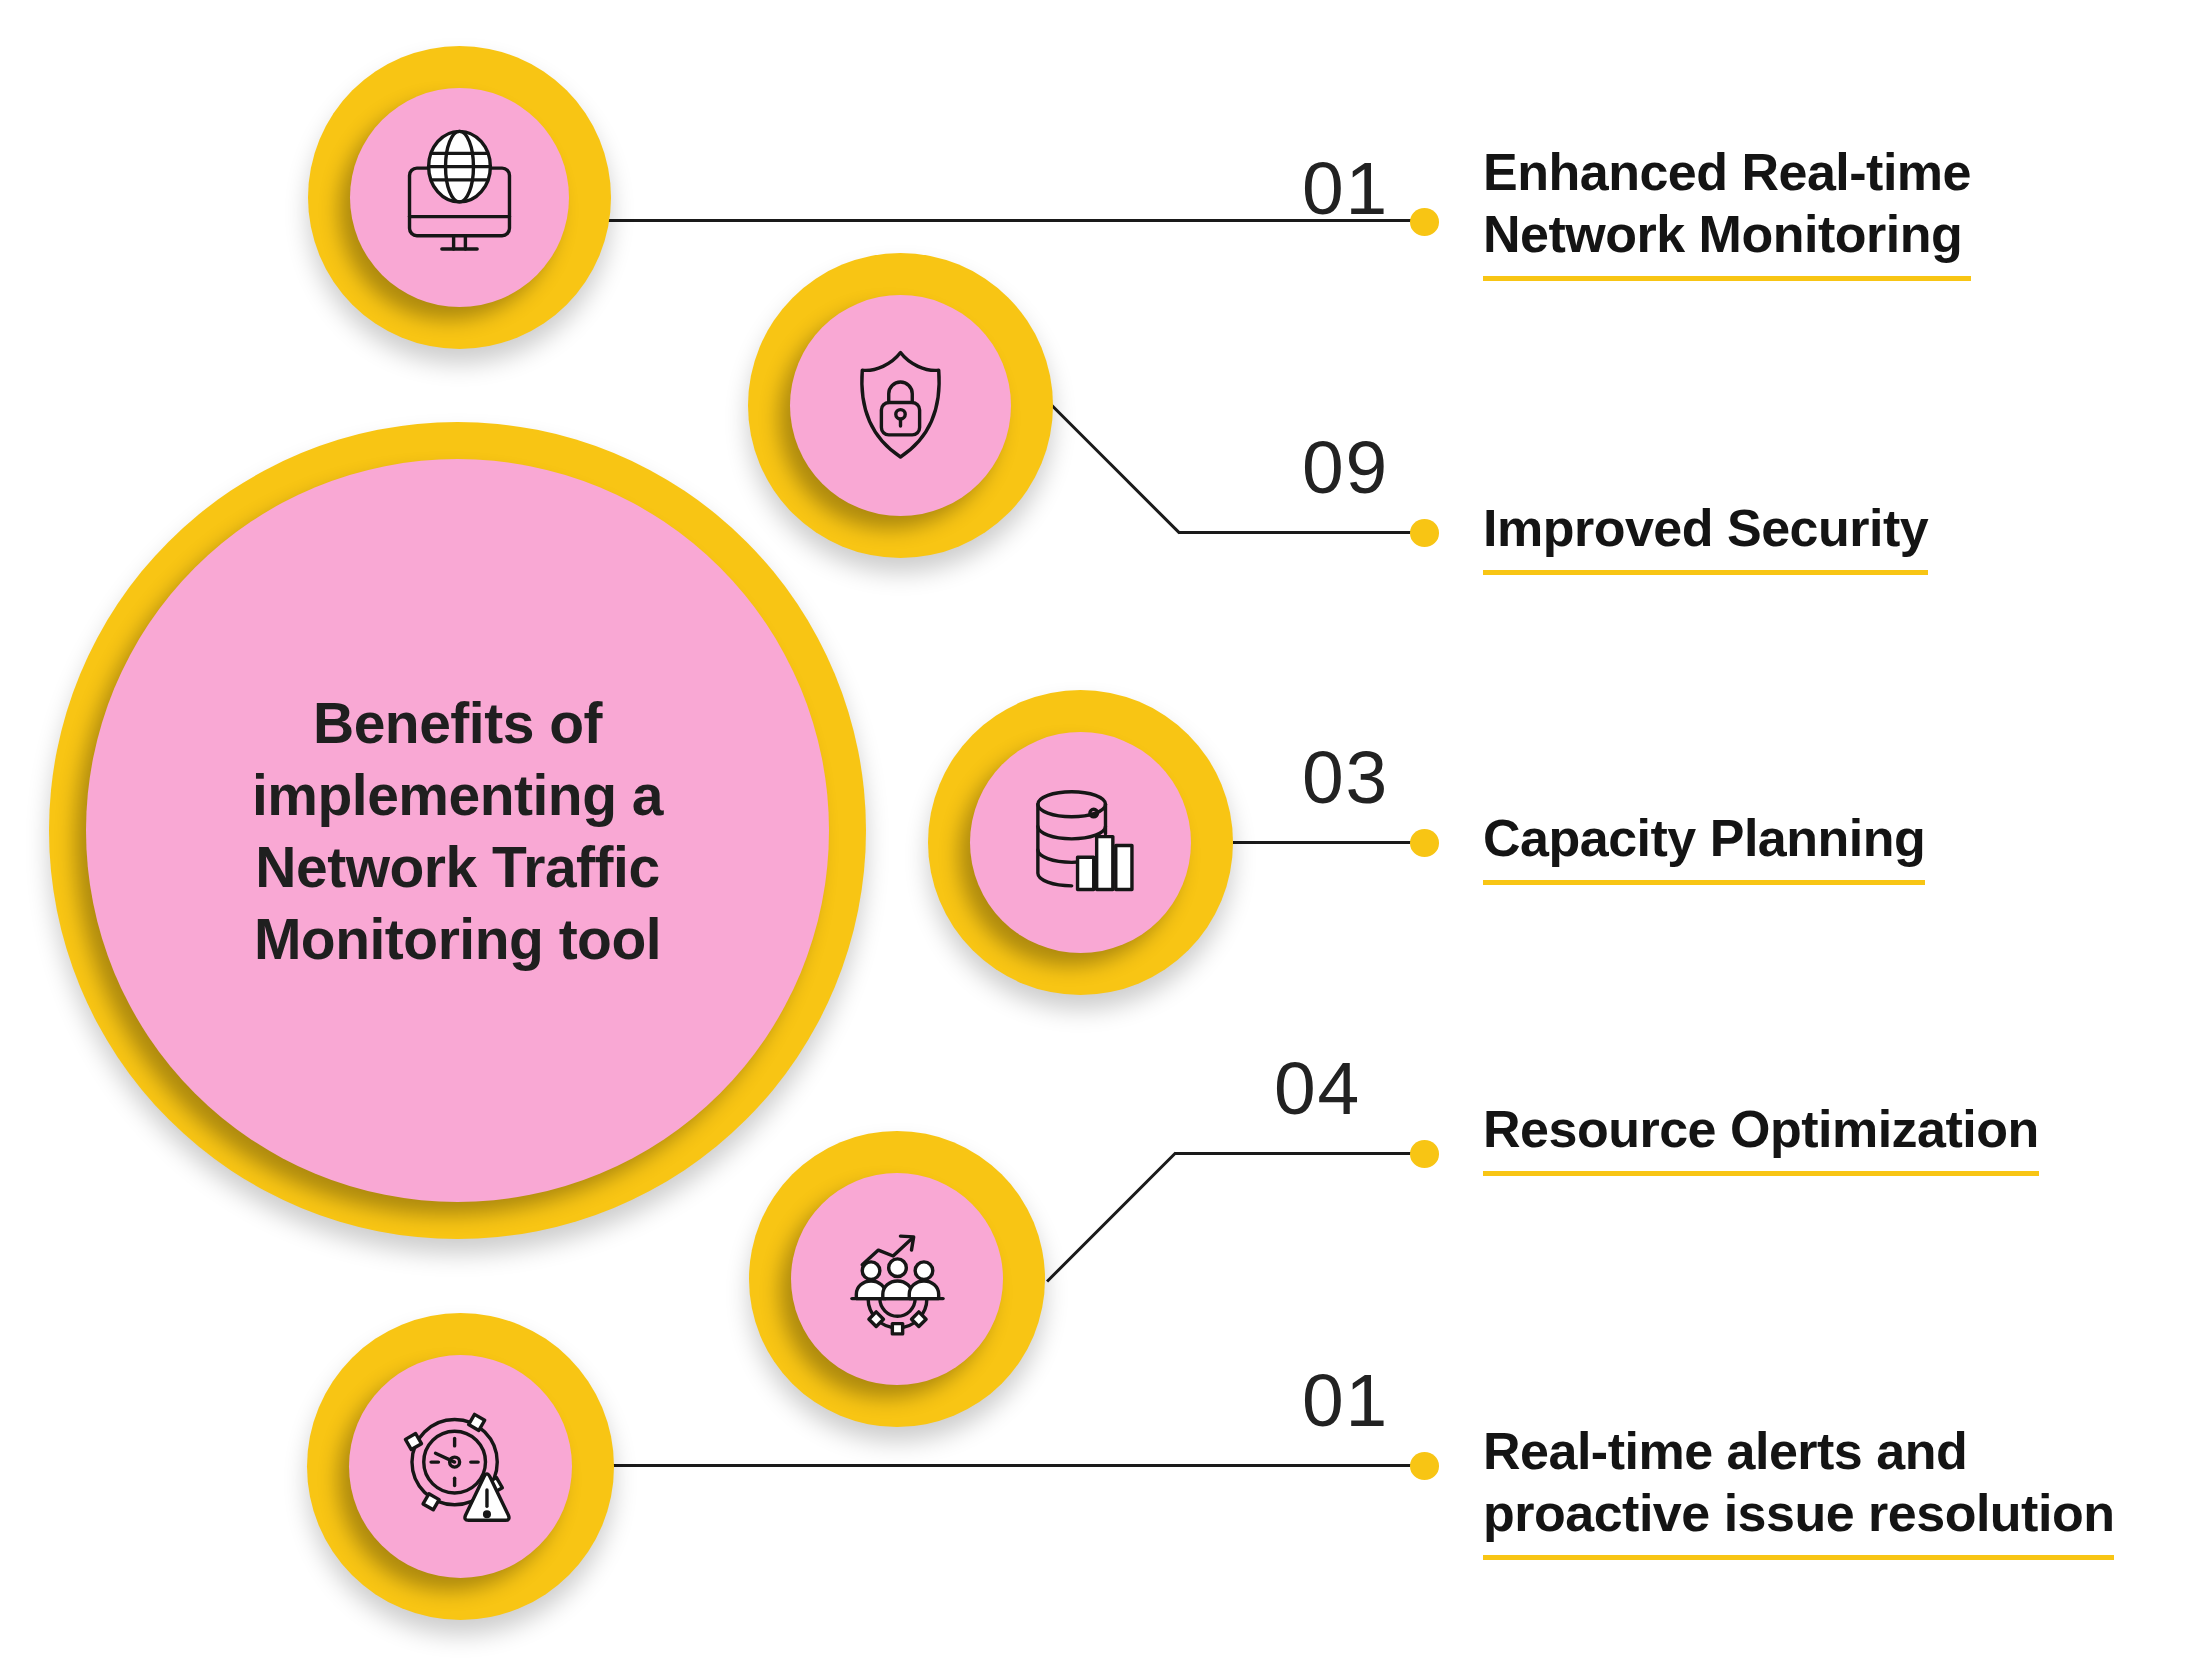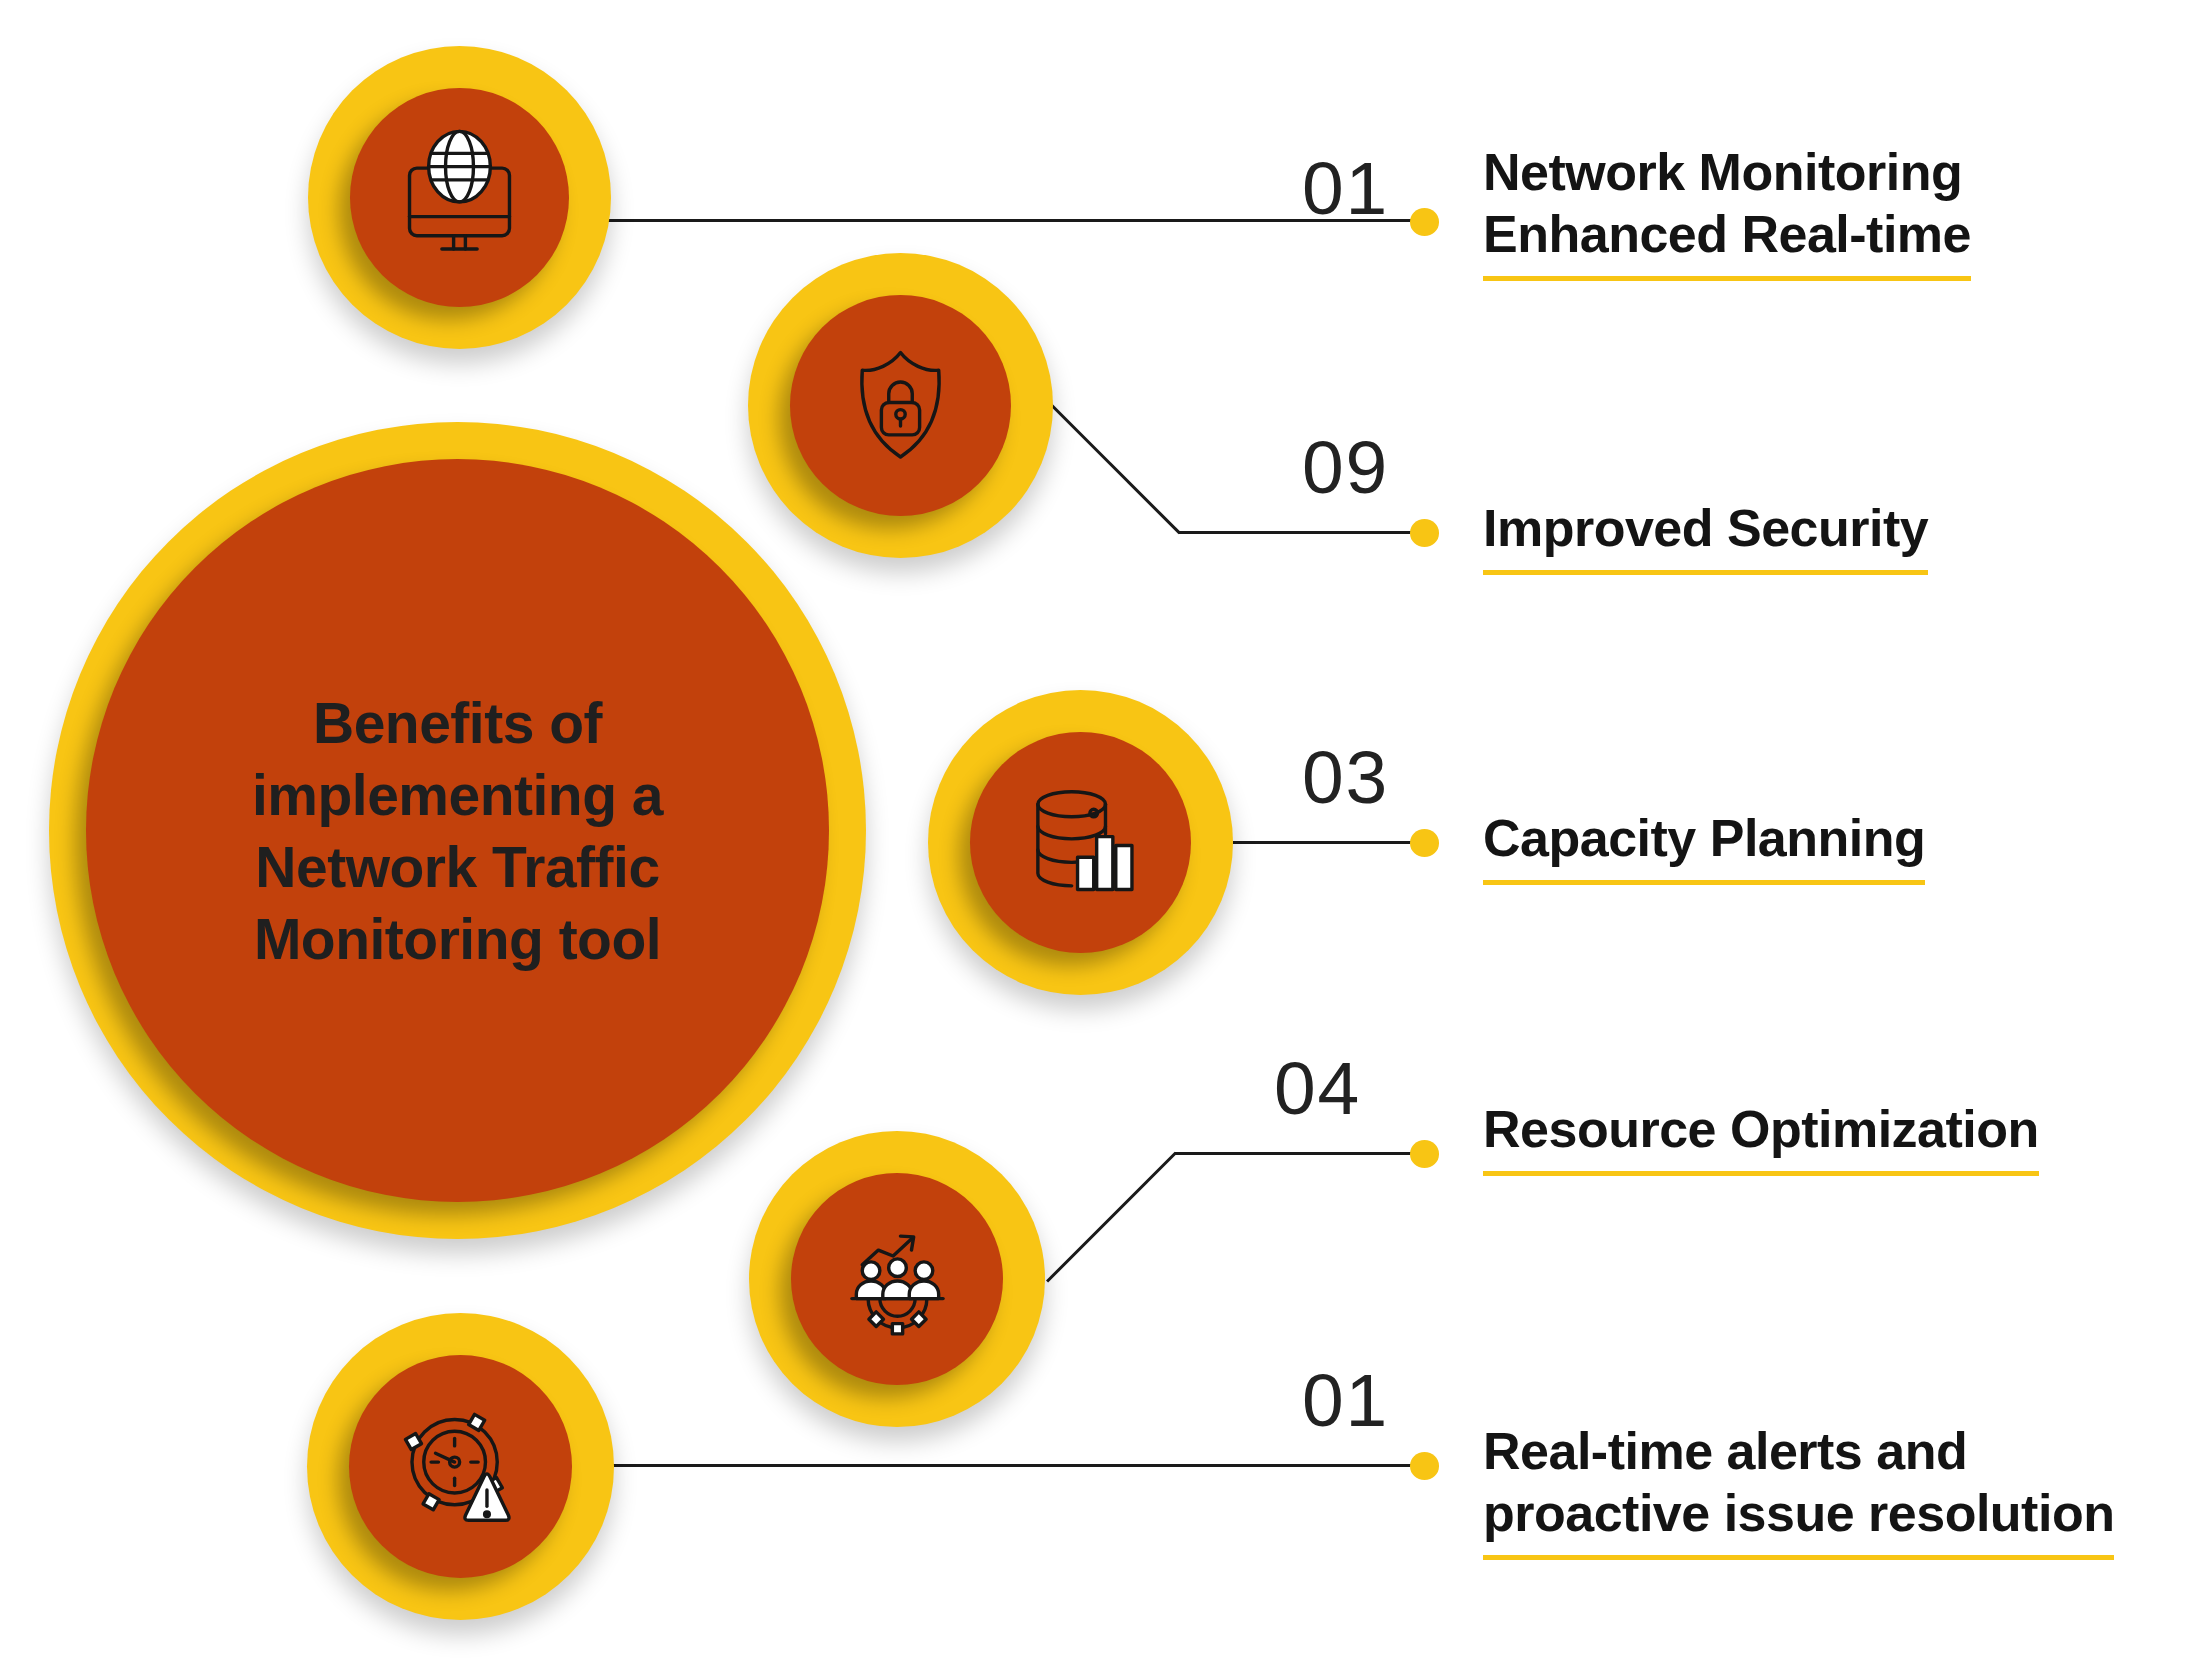--- a/index.html
+++ b/index.html
@@ -16,21 +16,21 @@
     overflow:hidden;
   }
   
   .ring{
     position:absolute;border-radius:50%;
     background:var(--accent);
     box-shadow:0 14.7px 24px rgba(0,0,0,.20);
   }
   .ring .inner{
     position:absolute;border-radius:50%;
-    background:#c2410c;
+    background:#f9a8d4;
     box-shadow:-11px 13px 20px rgba(0,0,0,.30);
     display:flex;align-items:center;justify-content:center;
   }
   .ring-small .inner{inset:42px;}
   .ring-big .inner{inset:37px;}
 
   
   .center-title{
     text-align:center;
     font-weight:bold;
@@ -198,22 +198,22 @@
   <div class="dot" style="left:1410px;top:1140px;"></div>
   <div class="dot" style="left:1410px;top:1452px;"></div>
 
   <div class="num" style="left:1196px;top:119px;margin-top:32px;">01</div>
   <div class="num" style="left:1196px;top:430px;">09</div>
   <div class="num" style="left:1196px;top:740px;">03</div>
   <div class="num" style="left:1168px;top:1051px;">04</div>
   <div class="num" style="left:1196px;top:1363px;">01</div>
 
   <div class="label" style="left:1483px;top:141px;">
+    <div>Enhanced Real-time</div>
     <div>Network Monitoring</div>
-    <div>Enhanced Real-time</div>
   </div>
 
   <div class="label" style="left:1483px;top:497px;">
     <div>Improved Security</div>
   </div>
 
   <div class="label" style="left:1483px;top:807px;">
     <div>Capacity Planning</div>
   </div>
 

